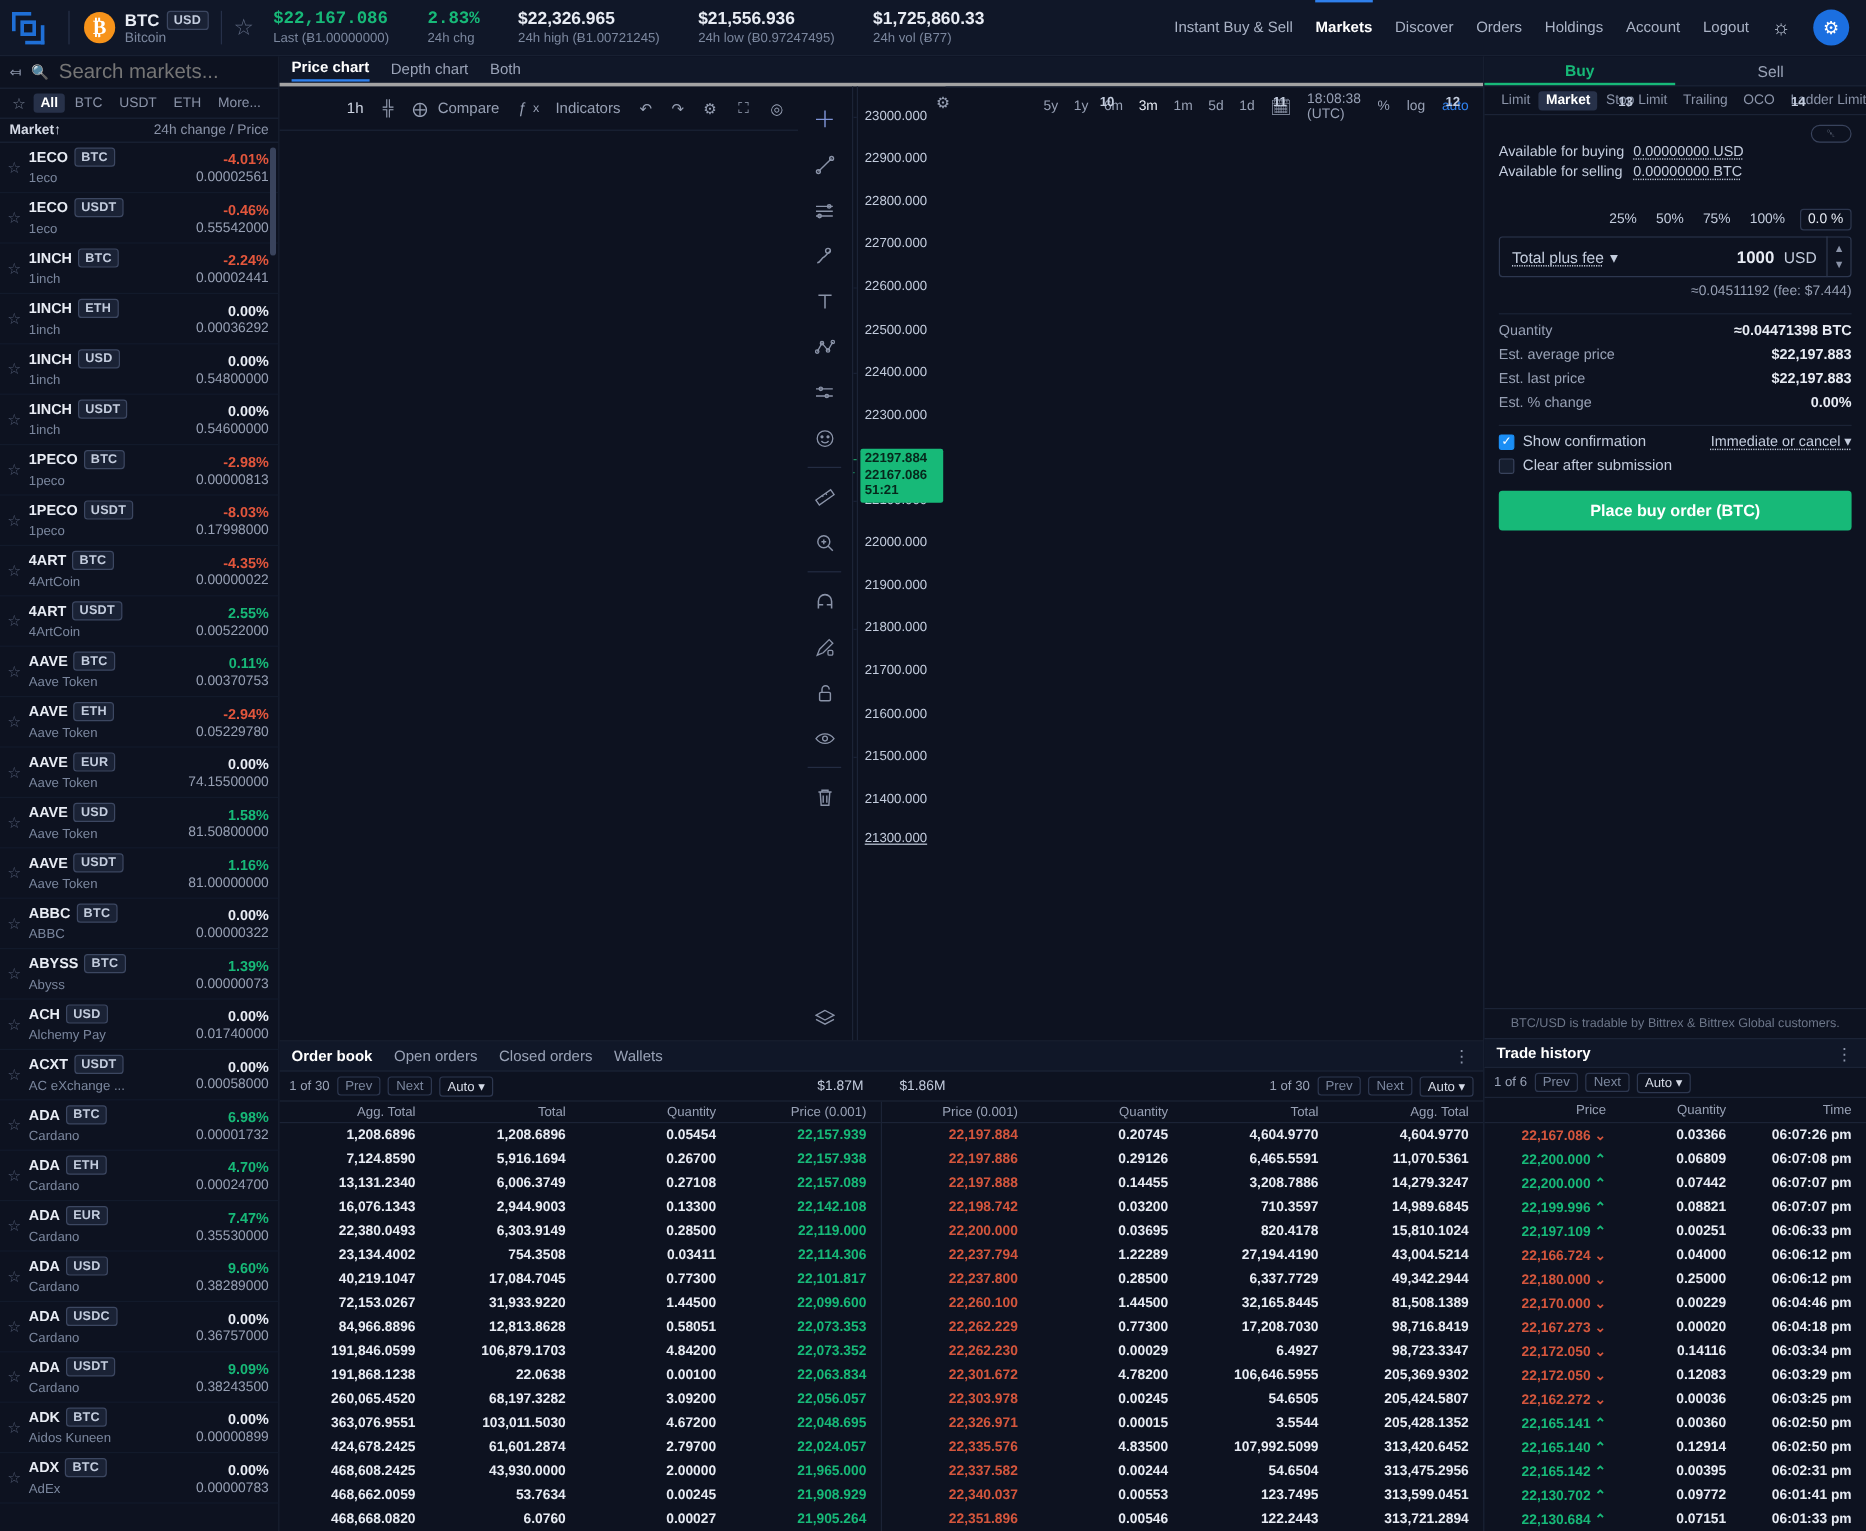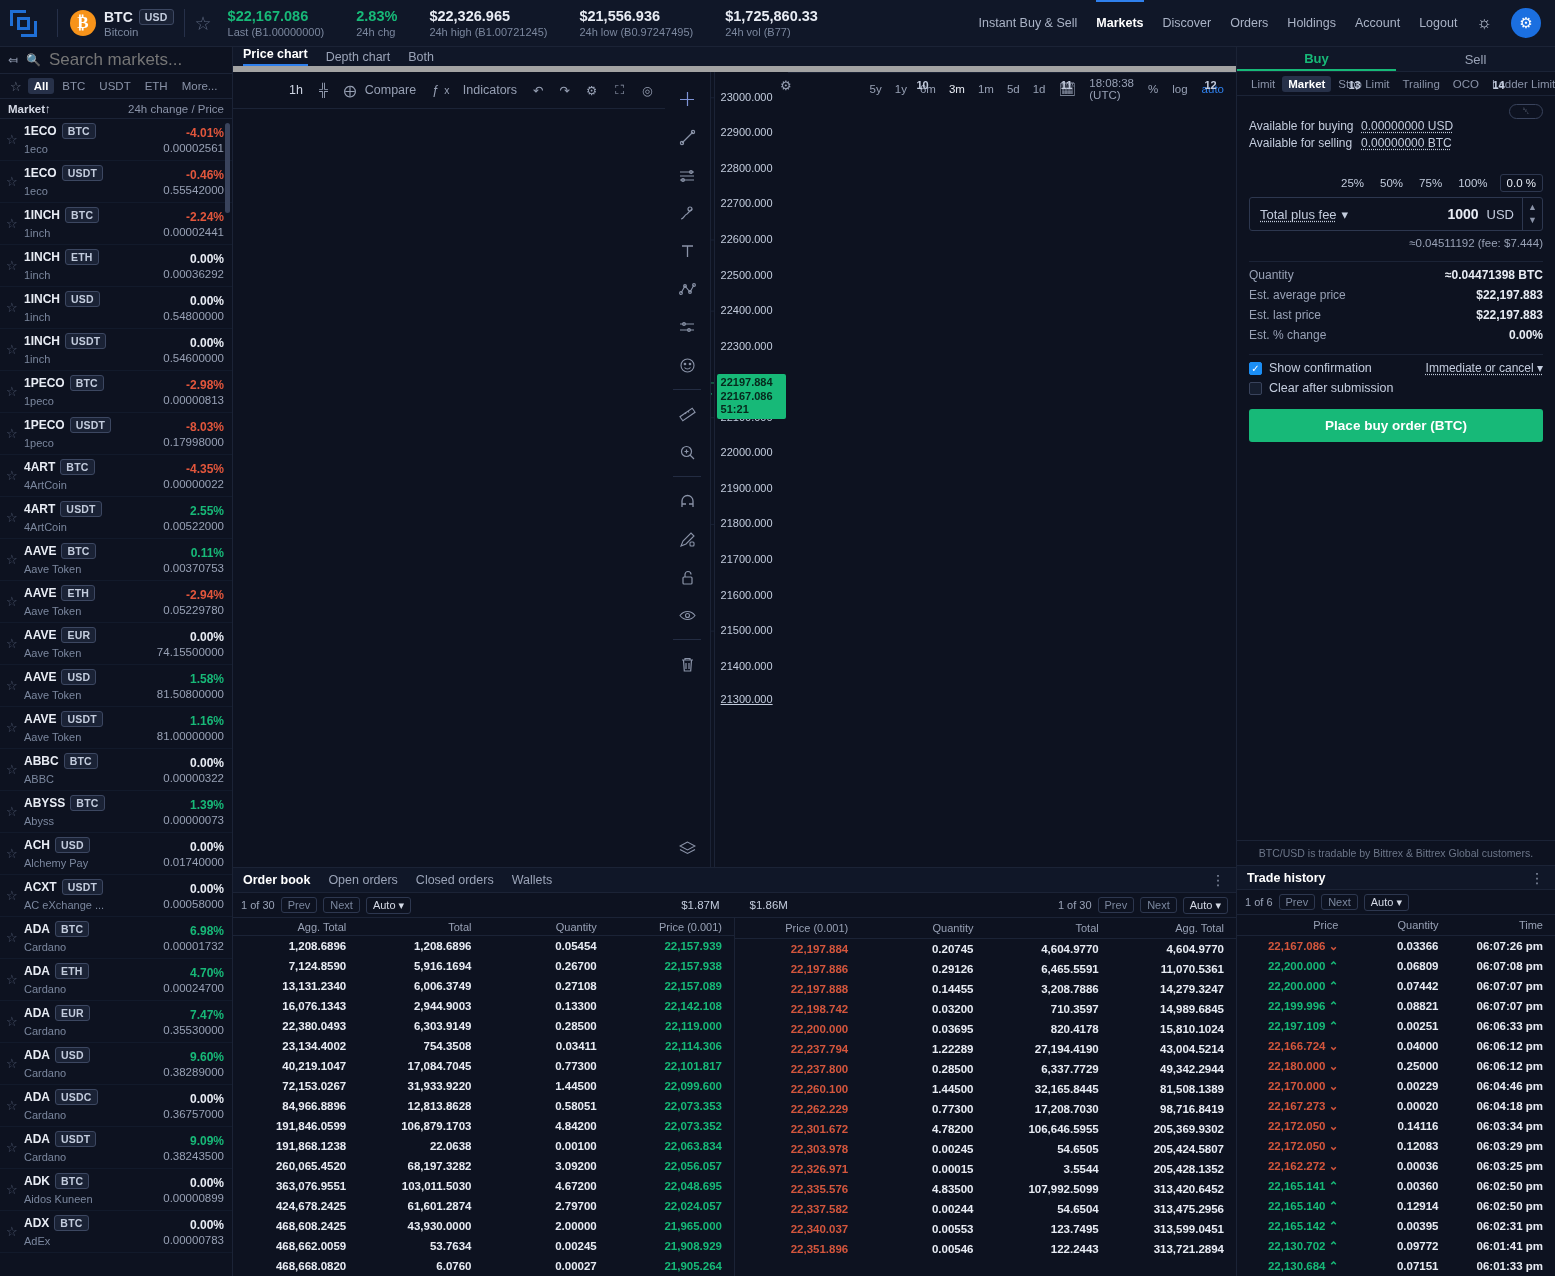--- a/index.html
+++ b/index.html
@@ -37,21 +37,21 @@
   .coin-txt .l2 { font-size:11.5px; color:#7b879e; margin-top:1px;}
   .pill {
     font-size:10.5px; font-weight:bold; color:#c3ccdd;
     border:1px solid #3c4761; background:#1a2235;
     border-radius:3px; padding:1px 5px; letter-spacing:.2px;
   }
   .star { color:#5d6880; font-size:19px; line-height:1; cursor:pointer; }
 
   .stat { padding: 0 16px; }
   .stat .v { font-size:14.5px; font-weight:bold; color:#e8ecf4; white-space:nowrap;}
-  .stat .v.green { color:#17b978; }
+  .stat .v.green { color:#17b978;font-family:Liberation Mono, monospace; }
   .stat .k { font-size:11px; color:#7b879e; margin-top:2px; white-space:nowrap;}
 
   .nav { margin-left:auto; display:flex; align-items:center; gap:19px; padding-right:14px;}
   .nav a { font-size:12.5px; color:#aab3c6; text-decoration:none; cursor:pointer; white-space:nowrap;}
   .nav a.active { color:#fff; font-weight:bold; position:relative; }
   .nav a.active::after { content:""; position:absolute; left:0; right:0; top:-17px; height:3px; background:#2f80ed;}
   .sun { color:#c3ccdd; font-size:17px; cursor:pointer; }
   .gear-round {
     width:30px;height:30px;border-radius:50%;background:#1b6fe0;
     display:flex;align-items:center;justify-content:center;color:#fff;font-size:15px;cursor:pointer;
@@ -78,21 +78,21 @@
   .mcol-l .n1 { font-size:12px; font-weight:bold; color:#e8ecf4; display:flex; align-items:center; gap:5px;}
   .mcol-l .n2 { font-size:11px; color:#7b879e; margin-top:2px; max-width:115px; overflow:hidden; text-overflow:ellipsis; white-space:nowrap;}
   .mcol-r { margin-left:auto; text-align:right;}
   .mcol-r .c1 { font-size:12px; font-weight:bold;}
   .mcol-r .c1.up { color:#17b978;} .mcol-r .c1.dn { color:#e2563c;} .mcol-r .c1.fl { color:#e8ecf4;}
   .mcol-r .c2 { font-size:11.5px; color:#98a1b5; margin-top:2px;}
   .sb-scroll { position:absolute; right:2px; top:4px; width:5px; height:90px; background:#39435c; border-radius:3px;}
 
   
   .center { flex:1; display:flex; flex-direction:column; min-width:0; background:#0d1220;}
-  .chart-tabs { height:25px; display:flex; align-items:center; gap:18px; padding:0 10px; border-bottom:6px solid #a3a3a3; background:#101728;}
+  .chart-tabs { height:25px; display:flex; align-items:center; gap:18px; padding:0 10px; border-bottom:3px solid #a3a3a3; background:#101728;}
   .chart-tabs .t { font-size:12.5px; color:#9aa3b7; cursor:pointer;}
   .chart-tabs .t.on { color:#fff; font-weight:bold; border-bottom:2px solid #2f80ed; padding-bottom:3px;}
   .chart-wrap { flex:0 0 795px; display:flex; flex-direction:row; min-height:0; position:relative;}
   .chart-toolbar { height:37px; display:flex; align-items:center; padding:0 12px 0 56px; gap:16px; border-bottom:1px solid #1b2336;}
   .tb { font-size:12.5px; color:#97a0b4; display:flex; align-items:center; gap:5px; cursor:pointer;}
   .tb.on { color:#cfd6e4;}
   .tb-right { margin-left:auto; display:flex; align-items:center; gap:18px;}
   .chart-main { flex:1; display:flex; min-height:0; position:relative;}
   .drawbar { width:46px; flex:0 0 46px; border-right:1px solid #1b2336; display:flex; flex-direction:column; align-items:center; padding-top:8px; gap:0;}
   .dtool { width:46px; height:38px; display:flex; align-items:center; justify-content:center; color:#8a93a8; cursor:pointer;}
@@ -1246,20 +1246,26 @@
                   <div class="">32,165.8445</div>
                   <div class="">81,508.1389</div>
                 </div>
                 <div class="ob-r">
                   <div class="pr-r">22,262.229</div>
                   <div class="">0.77300</div>
                   <div class="">17,208.7030</div>
                   <div class="">98,716.8419</div>
                 </div>
                 <div class="ob-r">
+                  <div class="pr-r">22,262.230</div>
+                  <div class="">0.00029</div>
+                  <div class="">6.4927</div>
+                  <div class="">98,723.3347</div>
+                </div>
+                <div class="ob-r">
                   <div class="pr-r">22,301.672</div>
                   <div class="">4.78200</div>
                   <div class="">106,646.5955</div>
                   <div class="">205,369.9302</div>
                 </div>
                 <div class="ob-r">
                   <div class="pr-r">22,303.978</div>
                   <div class="">0.00245</div>
                   <div class="">54.6505</div>
                   <div class="">205,424.5807</div>

